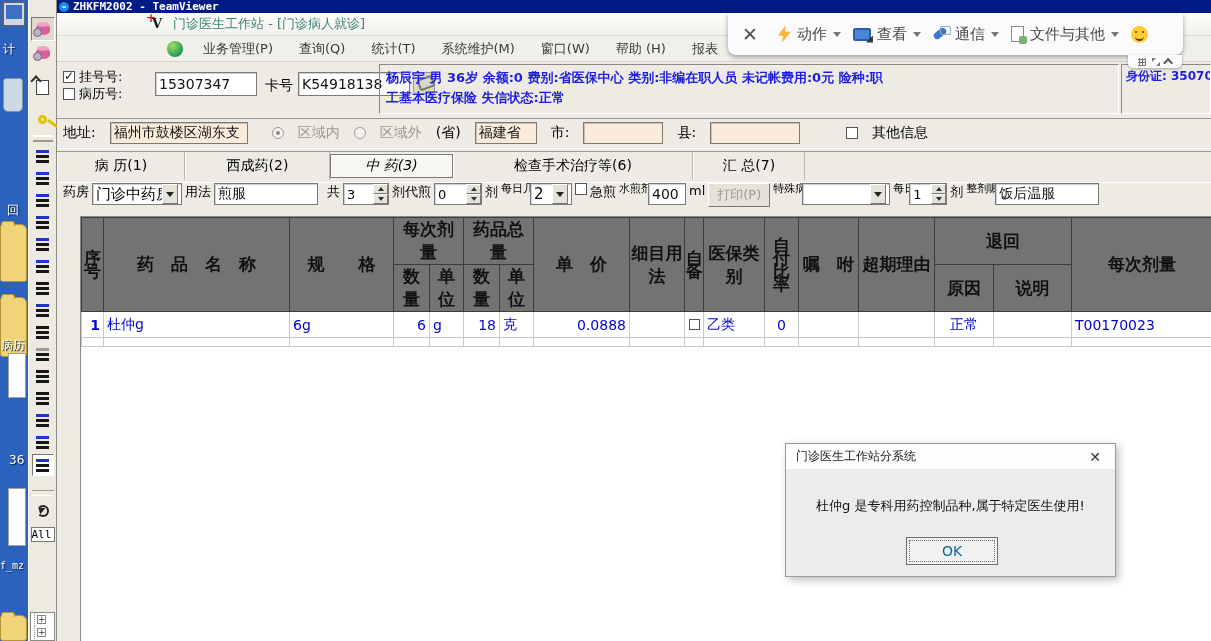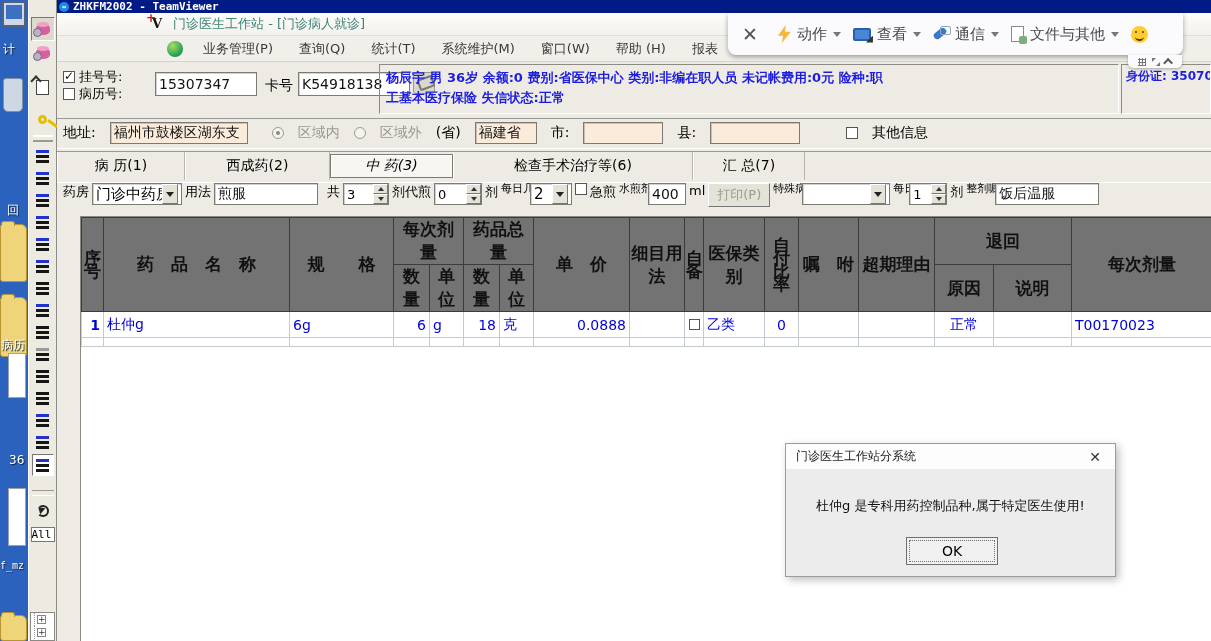--- a/index.html
+++ b/index.html
@@ -129,21 +129,21 @@
   .expand-icon { width:8px; height:8px; position:relative; }
   .expand-icon::before { content:""; position:absolute; left:0; top:0; border-top:4px solid #777; border-right:4px solid transparent; }
   .expand-icon::after { content:""; position:absolute; right:0; bottom:0; border-bottom:4px solid #777; border-left:4px solid transparent; }
   .chev-up { width:7px; height:7px; border-left:2px solid #555; border-top:2px solid #555; transform:rotate(45deg) translateY(2px); }
 
   
   .dialog { position:absolute; left:785px; top:443px; width:331px; height:134px; background:#ECECEC; border:1px solid #9b9b9b; box-shadow:3px 3px 8px rgba(0,0,0,.25); z-index:50; }
   .dlg-title { height:25px; background:#FDFDFD; display:flex; align-items:center; padding:0 10px; font-size:12px; color:#1a1a1a; }
   .dlg-close { margin-left:auto; font-size:14px; color:#333; padding:0 4px; }
   .dlg-msg { padding:28px 14px 0 30px; font-size:13px; color:#111; white-space:nowrap; overflow:hidden; }
-  .dlg-ok { position:absolute; left:120px; bottom:11px; width:92px; height:28px; background:#F1F1F1; border:1px solid #6f6f6f; outline:1px dotted #6f6f6f; outline-offset:-4px; font-size:14px; color:#000000; display:flex; align-items:center; justify-content:center; }
+  .dlg-ok { position:absolute; left:120px; bottom:11px; width:92px; height:28px; background:#F1F1F1; border:1px solid #6f6f6f; outline:1px dotted #6f6f6f; outline-offset:-4px; font-size:14px; color:#0369a1; display:flex; align-items:center; justify-content:center; }
 </style>
 </head>
 <body>
 
 <div class="screen">
 
   <div class="desktop">
     <div class="pc-icon"></div>
     <div class="dt-label" style="left:3px;top:41px;">计</div>
     <div class="trash-icon"></div>

